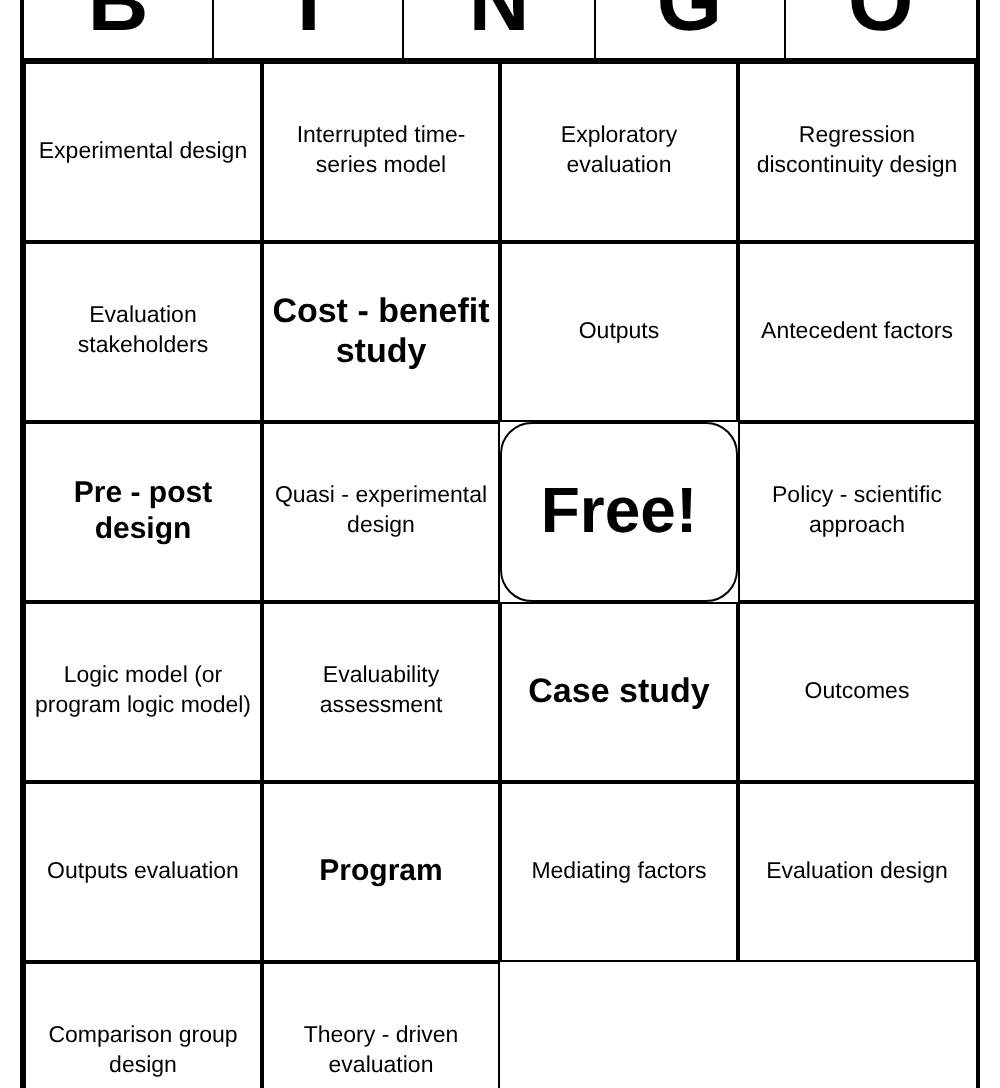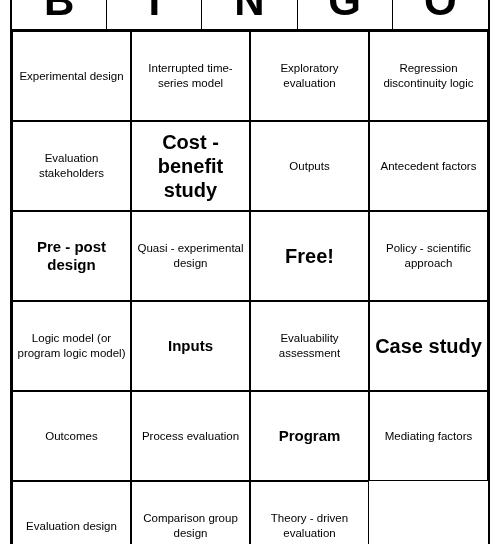--- a/index.html
+++ b/index.html
@@ -60,59 +60,59 @@
       line-height: 1.3;
     }
 
     .bingo-cell.large-text {
       font-size: 15px;
       font-weight: bold;
       line-height: 1.2;
     }
 
     .bingo-cell.free {
-      font-size: 20px;
+      font-size: 32px;
       font-weight: bold;
+      border-radius: 16px;
     }
 
     .bingo-cell.medium-text {
-      font-size: 20px;
+      font-size: 17px;
       font-weight: bold;
       line-height: 1.2;
     }
   </style>
 </head>
 <body>
 
 <div class="bingo-card">
   <div class="bingo-header">
   <div class="bingo-letter">B</div>
       <div class="bingo-letter">I</div>
       <div class="bingo-letter">N</div>
       <div class="bingo-letter">G</div>
       <div class="bingo-letter">O</div>
     </div>
   <div class="bingo-grid">
   <div class="bingo-cell">Experimental design</div>
       <div class="bingo-cell">Interrupted time-series model</div>
       <div class="bingo-cell">Exploratory evaluation</div>
-      <div class="bingo-cell">Regression discontinuity logic</div>
+      <div class="bingo-cell">Regression discontinuity design</div>
       <div class="bingo-cell">Evaluation stakeholders</div>
       <div class="bingo-cell medium-text">Cost - benefit study</div>
       <div class="bingo-cell">Outputs</div>
       <div class="bingo-cell">Antecedent factors</div>
       <div class="bingo-cell large-text">Pre - post design</div>
       <div class="bingo-cell">Quasi - experimental design</div>
       <div class="bingo-cell free">Free!</div>
       <div class="bingo-cell">Policy - scientific approach</div>
       <div class="bingo-cell">Logic model (or program logic model)</div>
-      <div class="bingo-cell large-text">Inputs</div>
       <div class="bingo-cell">Evaluability assessment</div>
       <div class="bingo-cell medium-text">Case study</div>
       <div class="bingo-cell">Outcomes</div>
-      <div class="bingo-cell">Process evaluation</div>
+      <div class="bingo-cell">Outputs evaluation</div>
       <div class="bingo-cell large-text">Program</div>
       <div class="bingo-cell">Mediating factors</div>
       <div class="bingo-cell">Evaluation design</div>
       <div class="bingo-cell">Comparison group design</div>
       <div class="bingo-cell">Theory - driven evaluation</div>
     </div>
 </div>
 
 </body></html>

